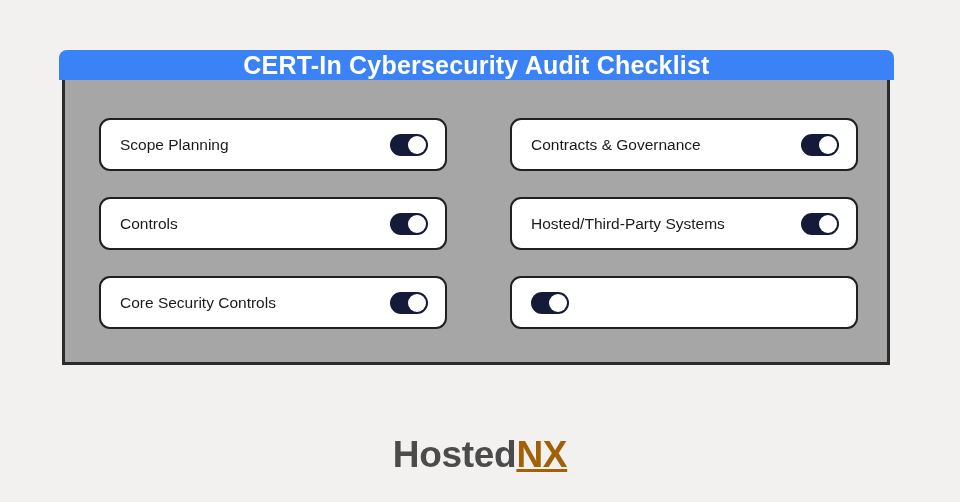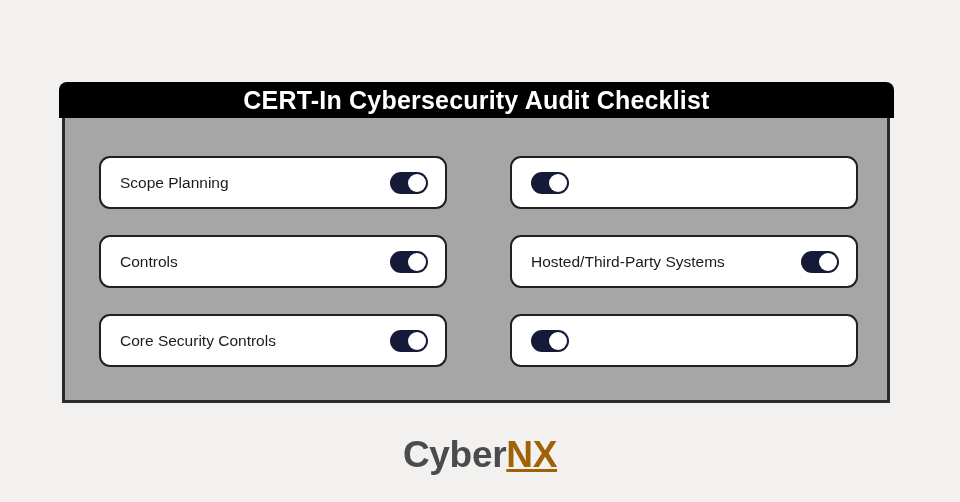--- a/index.html
+++ b/index.html
@@ -27,29 +27,28 @@
   .panel {
     position: absolute;
     left: 62px;
     top: 50px;
     width: 828px;
     display: flex;
     flex-direction: column;
   }
 
   .panel-header {
-    background: #000000;
+    background: #3b82f6;
     border-radius: 8px 8px 0 0;
-    height: 36px;
+    height: 30px;
     margin-left: -3px;
     margin-right: -4px;
     display: flex;
     align-items: center;
     justify-content: center;
-    margin-top: 32px;
   }
 
   .panel-title {
     color: #ffffff;
     font-size: 25px;
     font-weight: bold;
     letter-spacing: 0.2px;
     line-height: 1;
   }
 
@@ -138,20 +137,21 @@
       <div class="grid">
 
         <div class="item-card">
           <span class="item-label">Scope Planning</span>
           <span class="toggle">
             <span class="knob"></span>
           </span>
         </div>
 
         <div class="item-card">
+          <span class="item-label">Contracts &amp; Governance</span>
           <span class="toggle">
             <span class="knob"></span>
           </span>
         </div>
 
         <div class="item-card">
           <span class="item-label">Controls</span>
           <span class="toggle">
             <span class="knob"></span>
           </span>
@@ -175,16 +175,16 @@
           <span class="toggle">
             <span class="knob"></span>
           </span>
         </div>
 
       </div>
     </div>
   </div>
 
   <div class="logo">
-    <span class="cyber">Cyber</span><span class="nx">NX</span>
+    <span class="cyber">Hosted</span><span class="nx">NX</span>
   </div>
 
 </div>
 
 </body></html>

